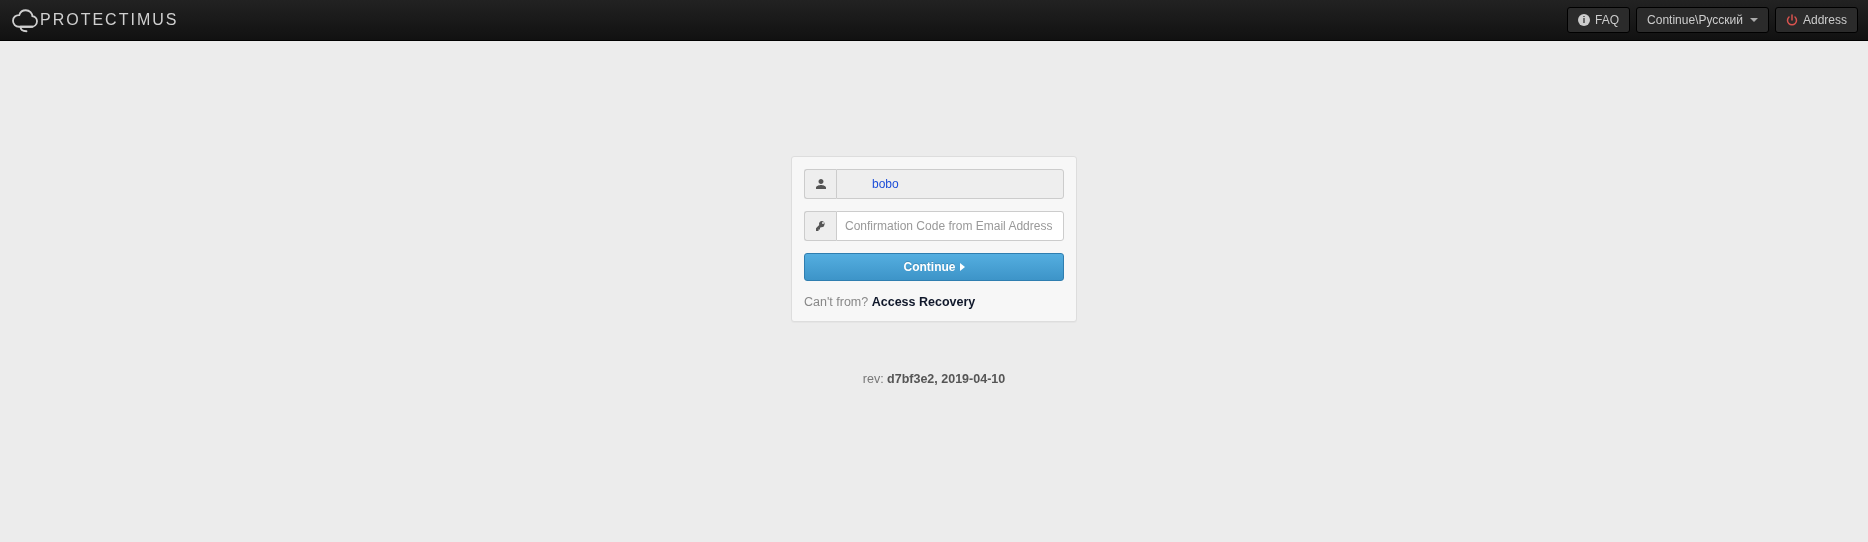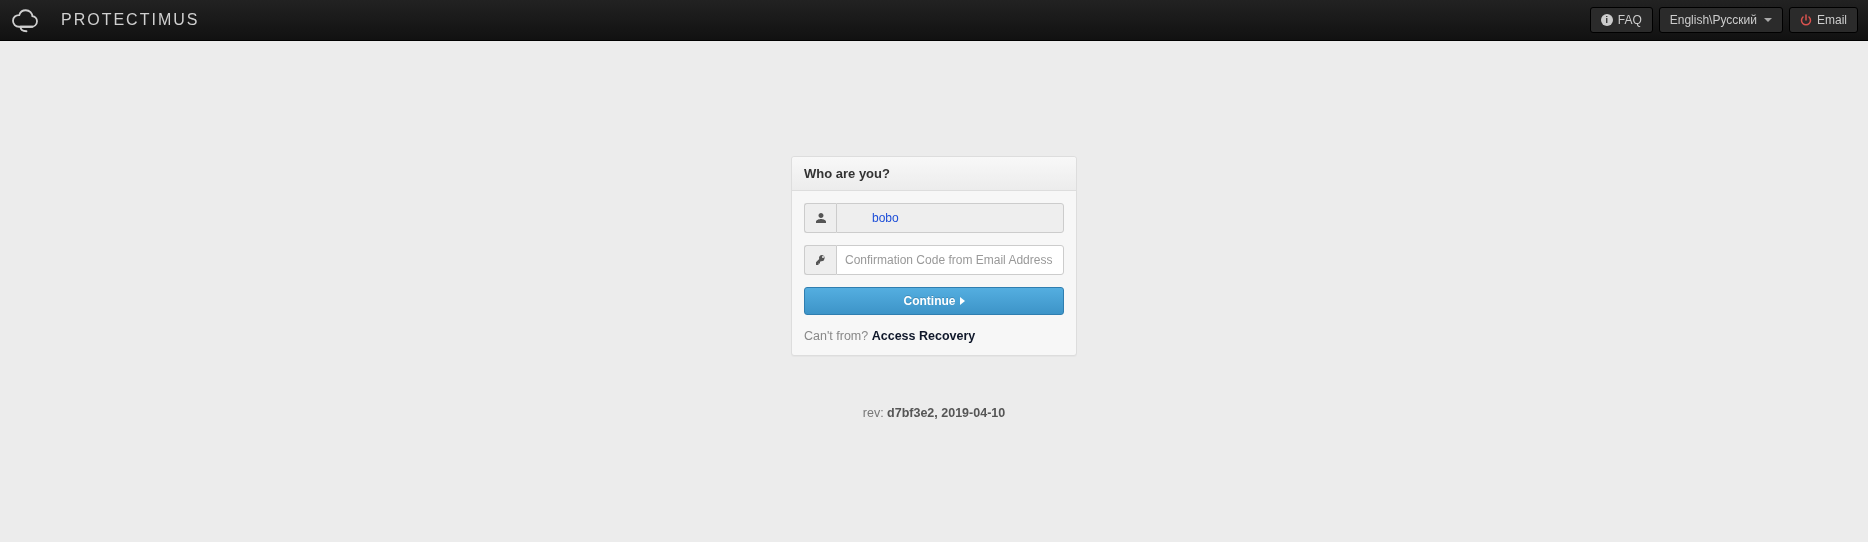--- a/index.html
+++ b/index.html
@@ -16,21 +16,21 @@
     height: 41px;
     display: flex;
     align-items: center;
     padding: 0 10px;
     border-bottom: 1px solid #000;
   }
   .logo {
     display: flex;
     align-items: center;
     color: #ccc;
-    gap: 21px;
+    gap: 0;
   }
   .logo svg { width: 30px; height: 26px; }
   .logo-text {
     font-size: 16px;
     letter-spacing: 2px;
     color: #d0d0d0;
     font-weight: 400;
     text-transform: uppercase;
   }
   .nav-right {
@@ -181,36 +181,35 @@
       <path fill="none" stroke="#cfcfcf" stroke-width="2.4" stroke-linecap="round" d="M14 25 h16 M14 25 c0 4 3 6 8 6"></path>
     </svg>
     <span class="logo-text">PROTECTIMUS</span>
   </div>
   <div class="nav-right">
     <a class="nav-btn">
       <i class="info-icon">i</i>
       <span>FAQ</span>
     </a>
     <a class="nav-btn">
-      <span>English\Русский</span>
+      <span>Continue\Русский</span>
       <span class="caret"></span>
     </a>
     <a class="nav-btn">
       <svg width="12" height="12" viewBox="0 0 24 24" class="icon-logout">
         <path fill="none" stroke="#d9534f" stroke-width="3" stroke-linecap="round" d="M12 2v10"></path>
         <path fill="none" stroke="#d9534f" stroke-width="3" stroke-linecap="round" d="M6 6a9 9 0 1 0 12 0"></path>
       </svg>
-      <span>Email</span>
+      <span>Address</span>
     </a>
   </div>
 </div>
 
 <div class="content">
   <div class="panel">
-    <div class="panel-heading">Who are you?</div>
     <div class="panel-body">
 
       <div class="input-group">
         <span class="input-addon">
           <svg viewBox="0 0 24 24">
               <path d="M12 12c2.7 0 5-2.3 5-5s-2.3-5-5-5-5 2.3-5 5 2.3 5 5 5zm0 2c-3.3 0-10 1.7-10 5v3h20v-3c0-3.3-6.7-5-10-5z"></path>
             </svg>
         </span>
         <input class="form-input" readonly="" value="bobo" style="">
       </div>

